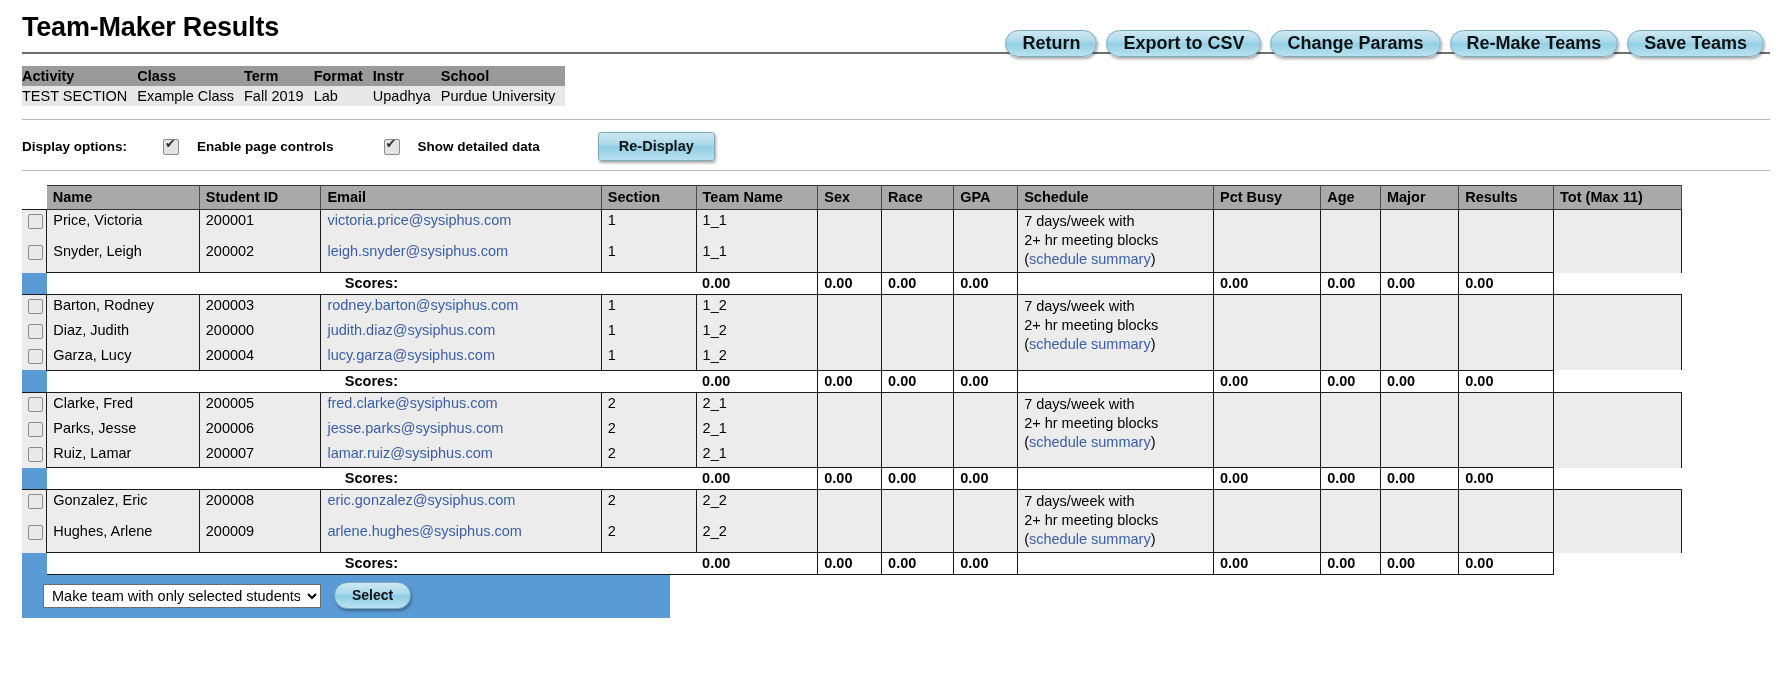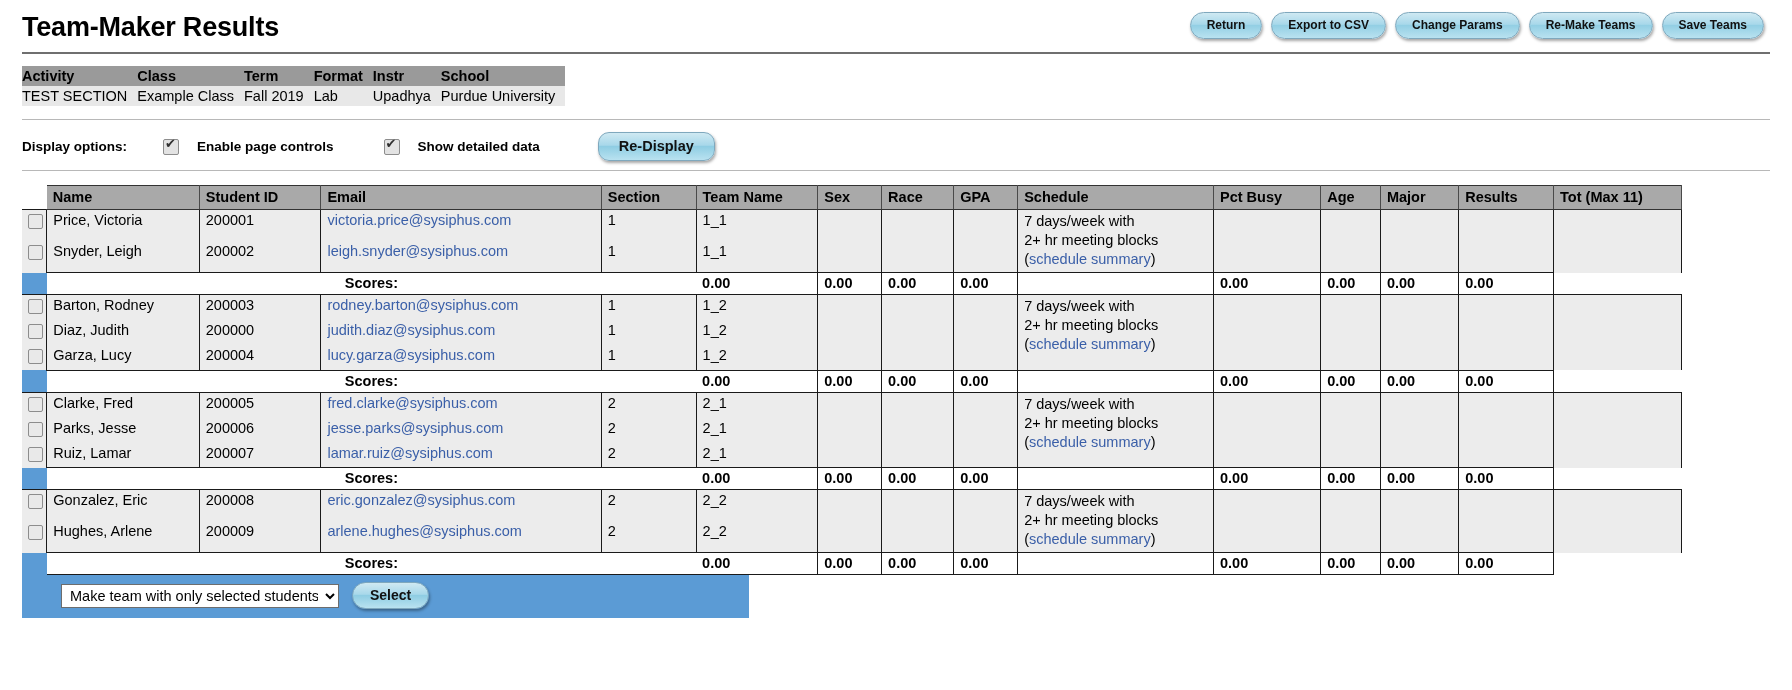--- a/index.html
+++ b/index.html
@@ -39,28 +39,29 @@
     top: 12px;
     display: flex;
     gap: 9px;
   }
   .pill-btn {
     display: inline-block;
     padding: 4px 16px 5px 16px;
     border: 1px solid #7fa8bd;
     border-radius: 14px;
     background: linear-gradient(to bottom, #cfe9f2 0%, #a8d8ea 45%, #93cfe4 50%, #b9e2f0 100%);
-    font-size: 12px;
+    font-size: 18px;
     font-weight: bold;
     color: #111;
     cursor: pointer;
     box-shadow: 1px 2px 3px rgba(0,0,0,0.35);
     white-space: nowrap;
     font-family: "Liberation Sans", sans-serif;
     line-height: 16px;
+    margin-top: 18px;
   }
   .hr-main {
     border: 0;
     border-top: 2px solid #6f6f6f;
     margin: 0 22px;
     height: 0;
   }
 
   
   .info-wrap { padding: 12px 22px 0 22px; }
@@ -125,21 +126,21 @@
     left: 1px; top: -3px;
     font-size: 13px;
     color: #303030;
     line-height: 14px;
   }
   .opt-text { font-size: 13.5px; font-weight: bold; color: #000; }
   .redisplay {
     margin-left: 8px;
     padding: 5px 20px 6px 20px;
     border: 1px solid #7fa8bd;
-    border-radius: 11px;
+    border-radius: 3px;
     background: linear-gradient(to bottom, #cfe9f2 0%, #a8d8ea 45%, #8fcde3 50%, #b9e2f0 100%);
     font-size: 14.5px;
     font-weight: bold;
     color: #111;
     cursor: pointer;
     box-shadow: 1px 2px 3px rgba(0,0,0,0.35);
   }
 
   .hr-thin2 {
     border: 0;
@@ -225,23 +226,23 @@
   tr.scores td.checkcell { background: #5b9bd5; border: 0; }
   tr.scores td.blankcell { border-right: 0; border-top: 1px solid #1a1a1a; border-bottom: 1px solid #1a1a1a; text-align: center; }
   tr.scores td.noborder-r { border-right: 0; }
   .grp-top td { border-top: 1px solid #1a1a1a; }
   td.nameb { border-right: 0; }
   td.plain { border-right: 0; }
 
   
   .footer-bar {
     background: #5b9bd5;
-    width: 727px;
+    width: 648px;
     margin-left: 22px;
-    padding: 7px 0 9px 39px;
+    padding: 7px 0 9px 21px;
     box-sizing: border-box;
     display: flex;
     align-items: center;
   }
   .team-select {
     font-family: "Liberation Sans", sans-serif;
     font-size: 14.5px;
     padding: 2px 4px;
     border: 1px solid #6d6d6d;
     background: #ffffff;

